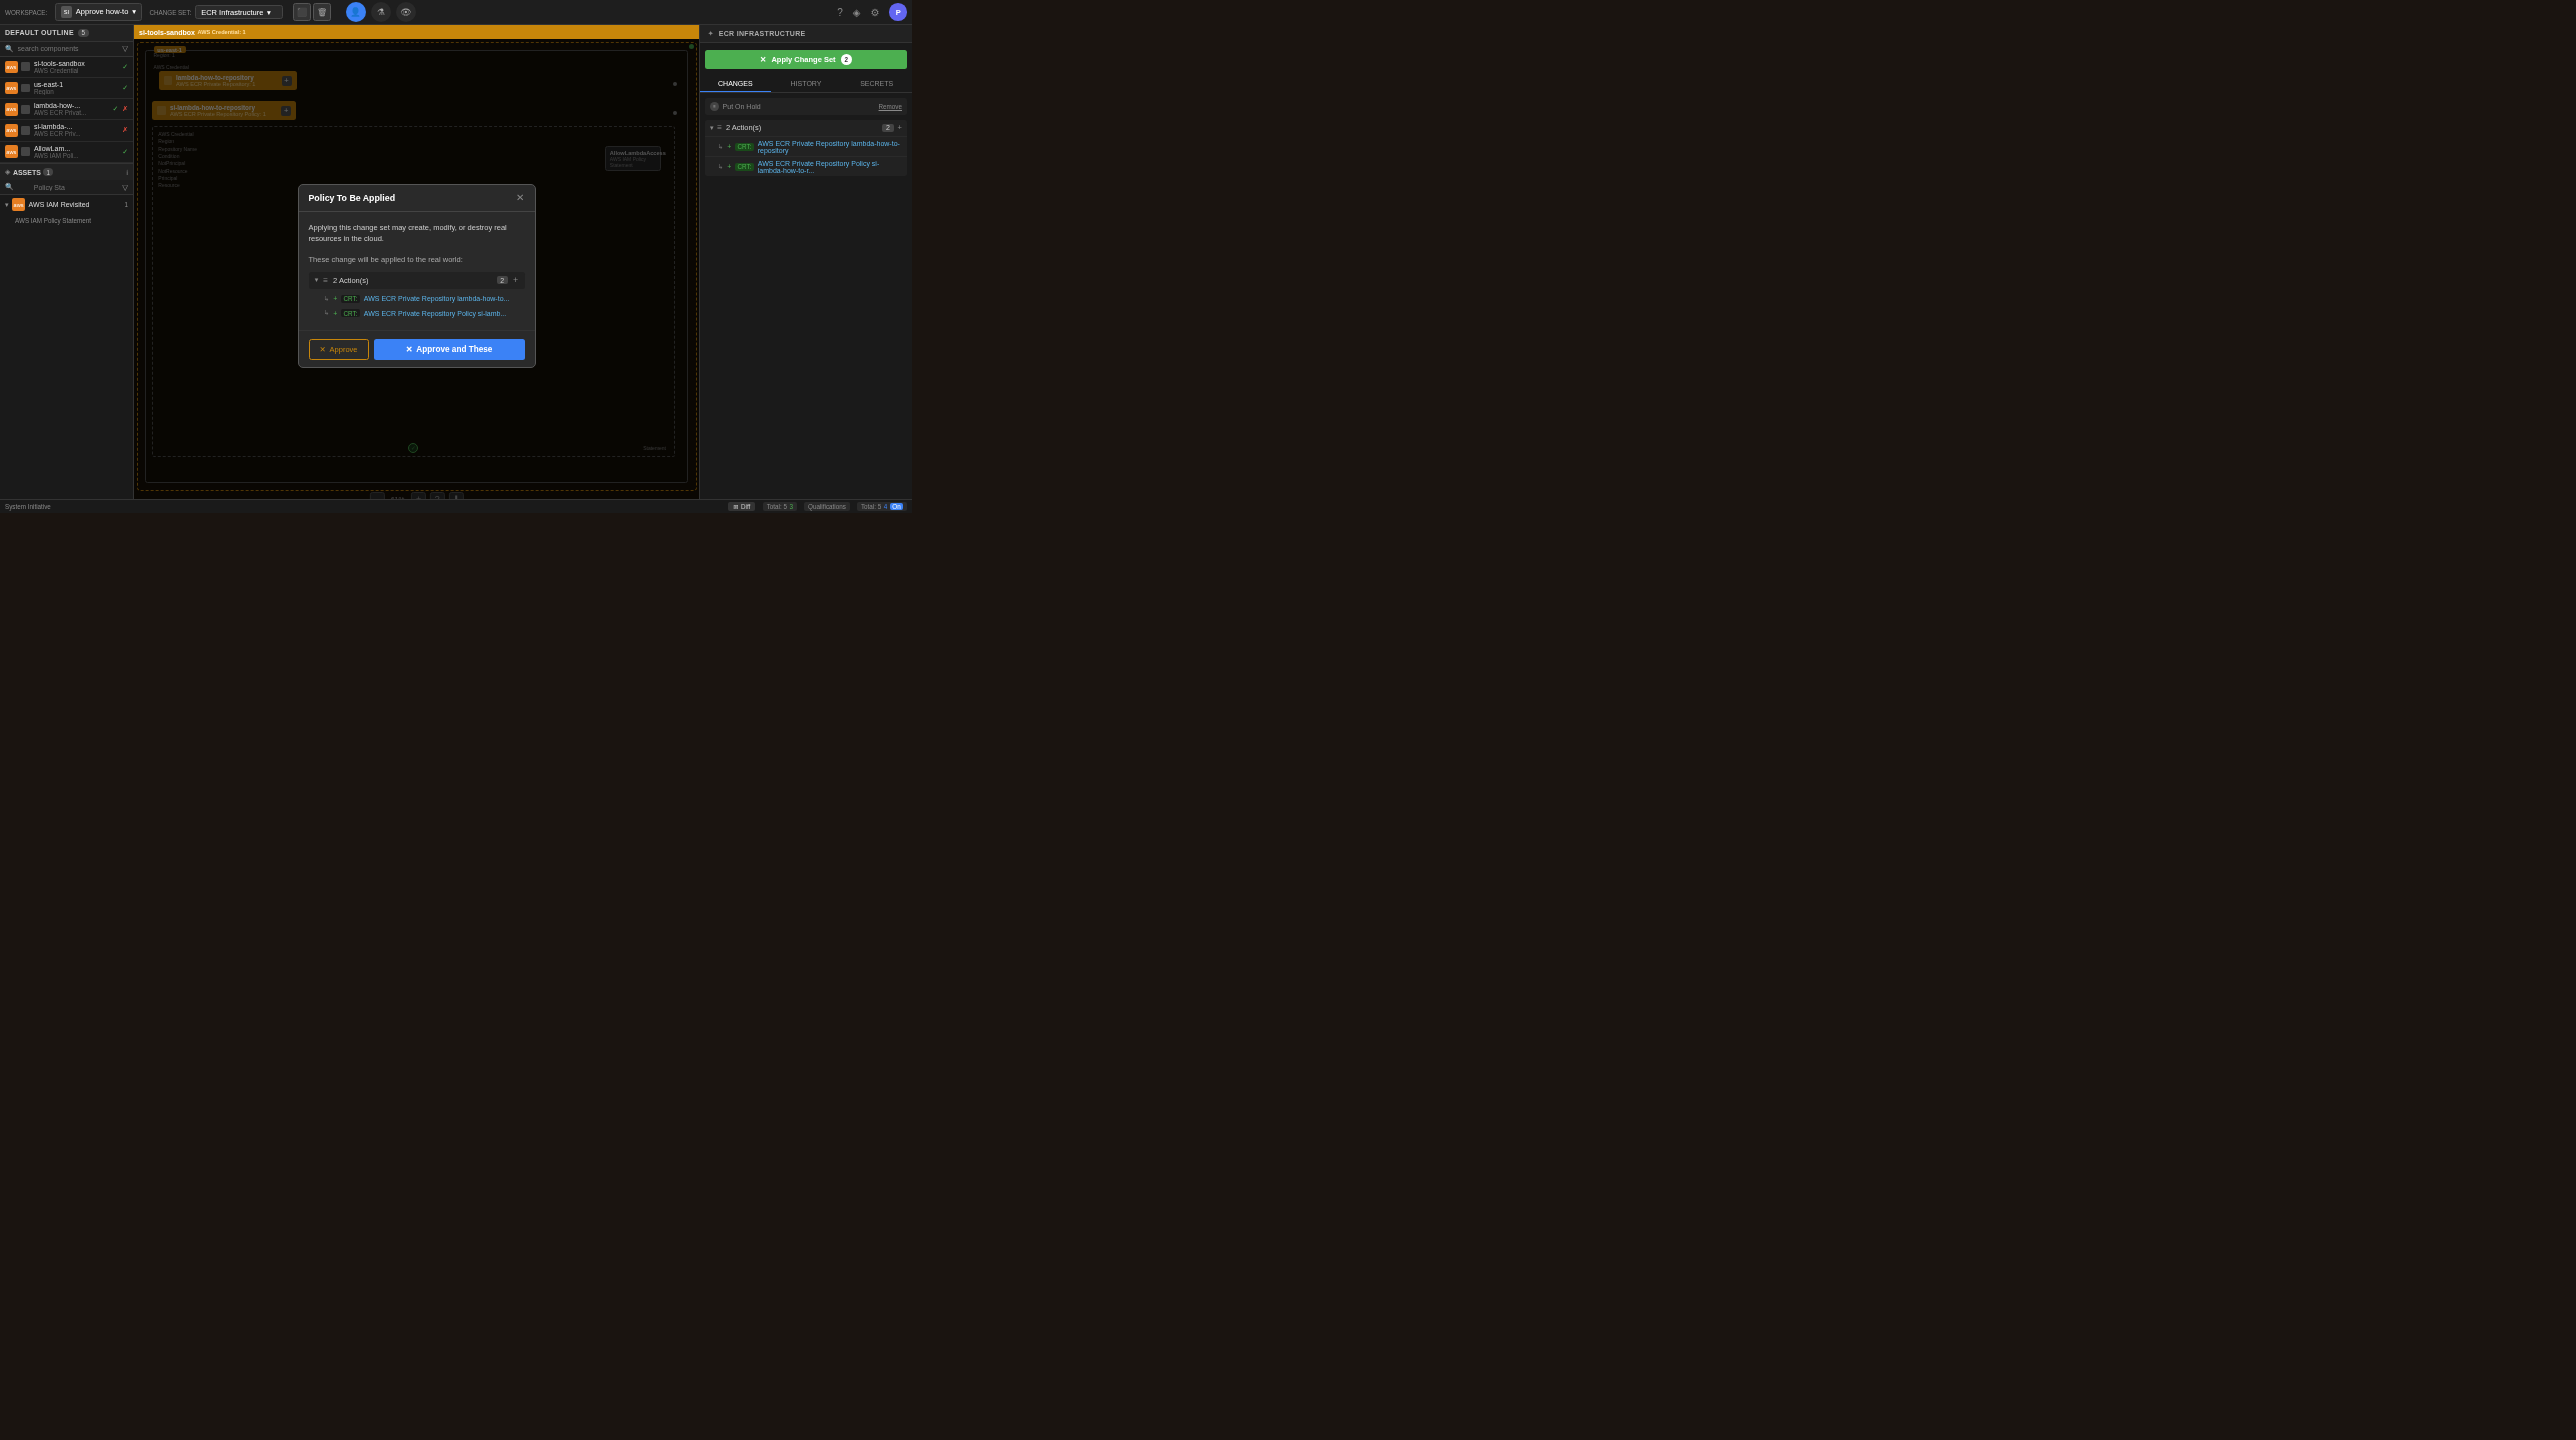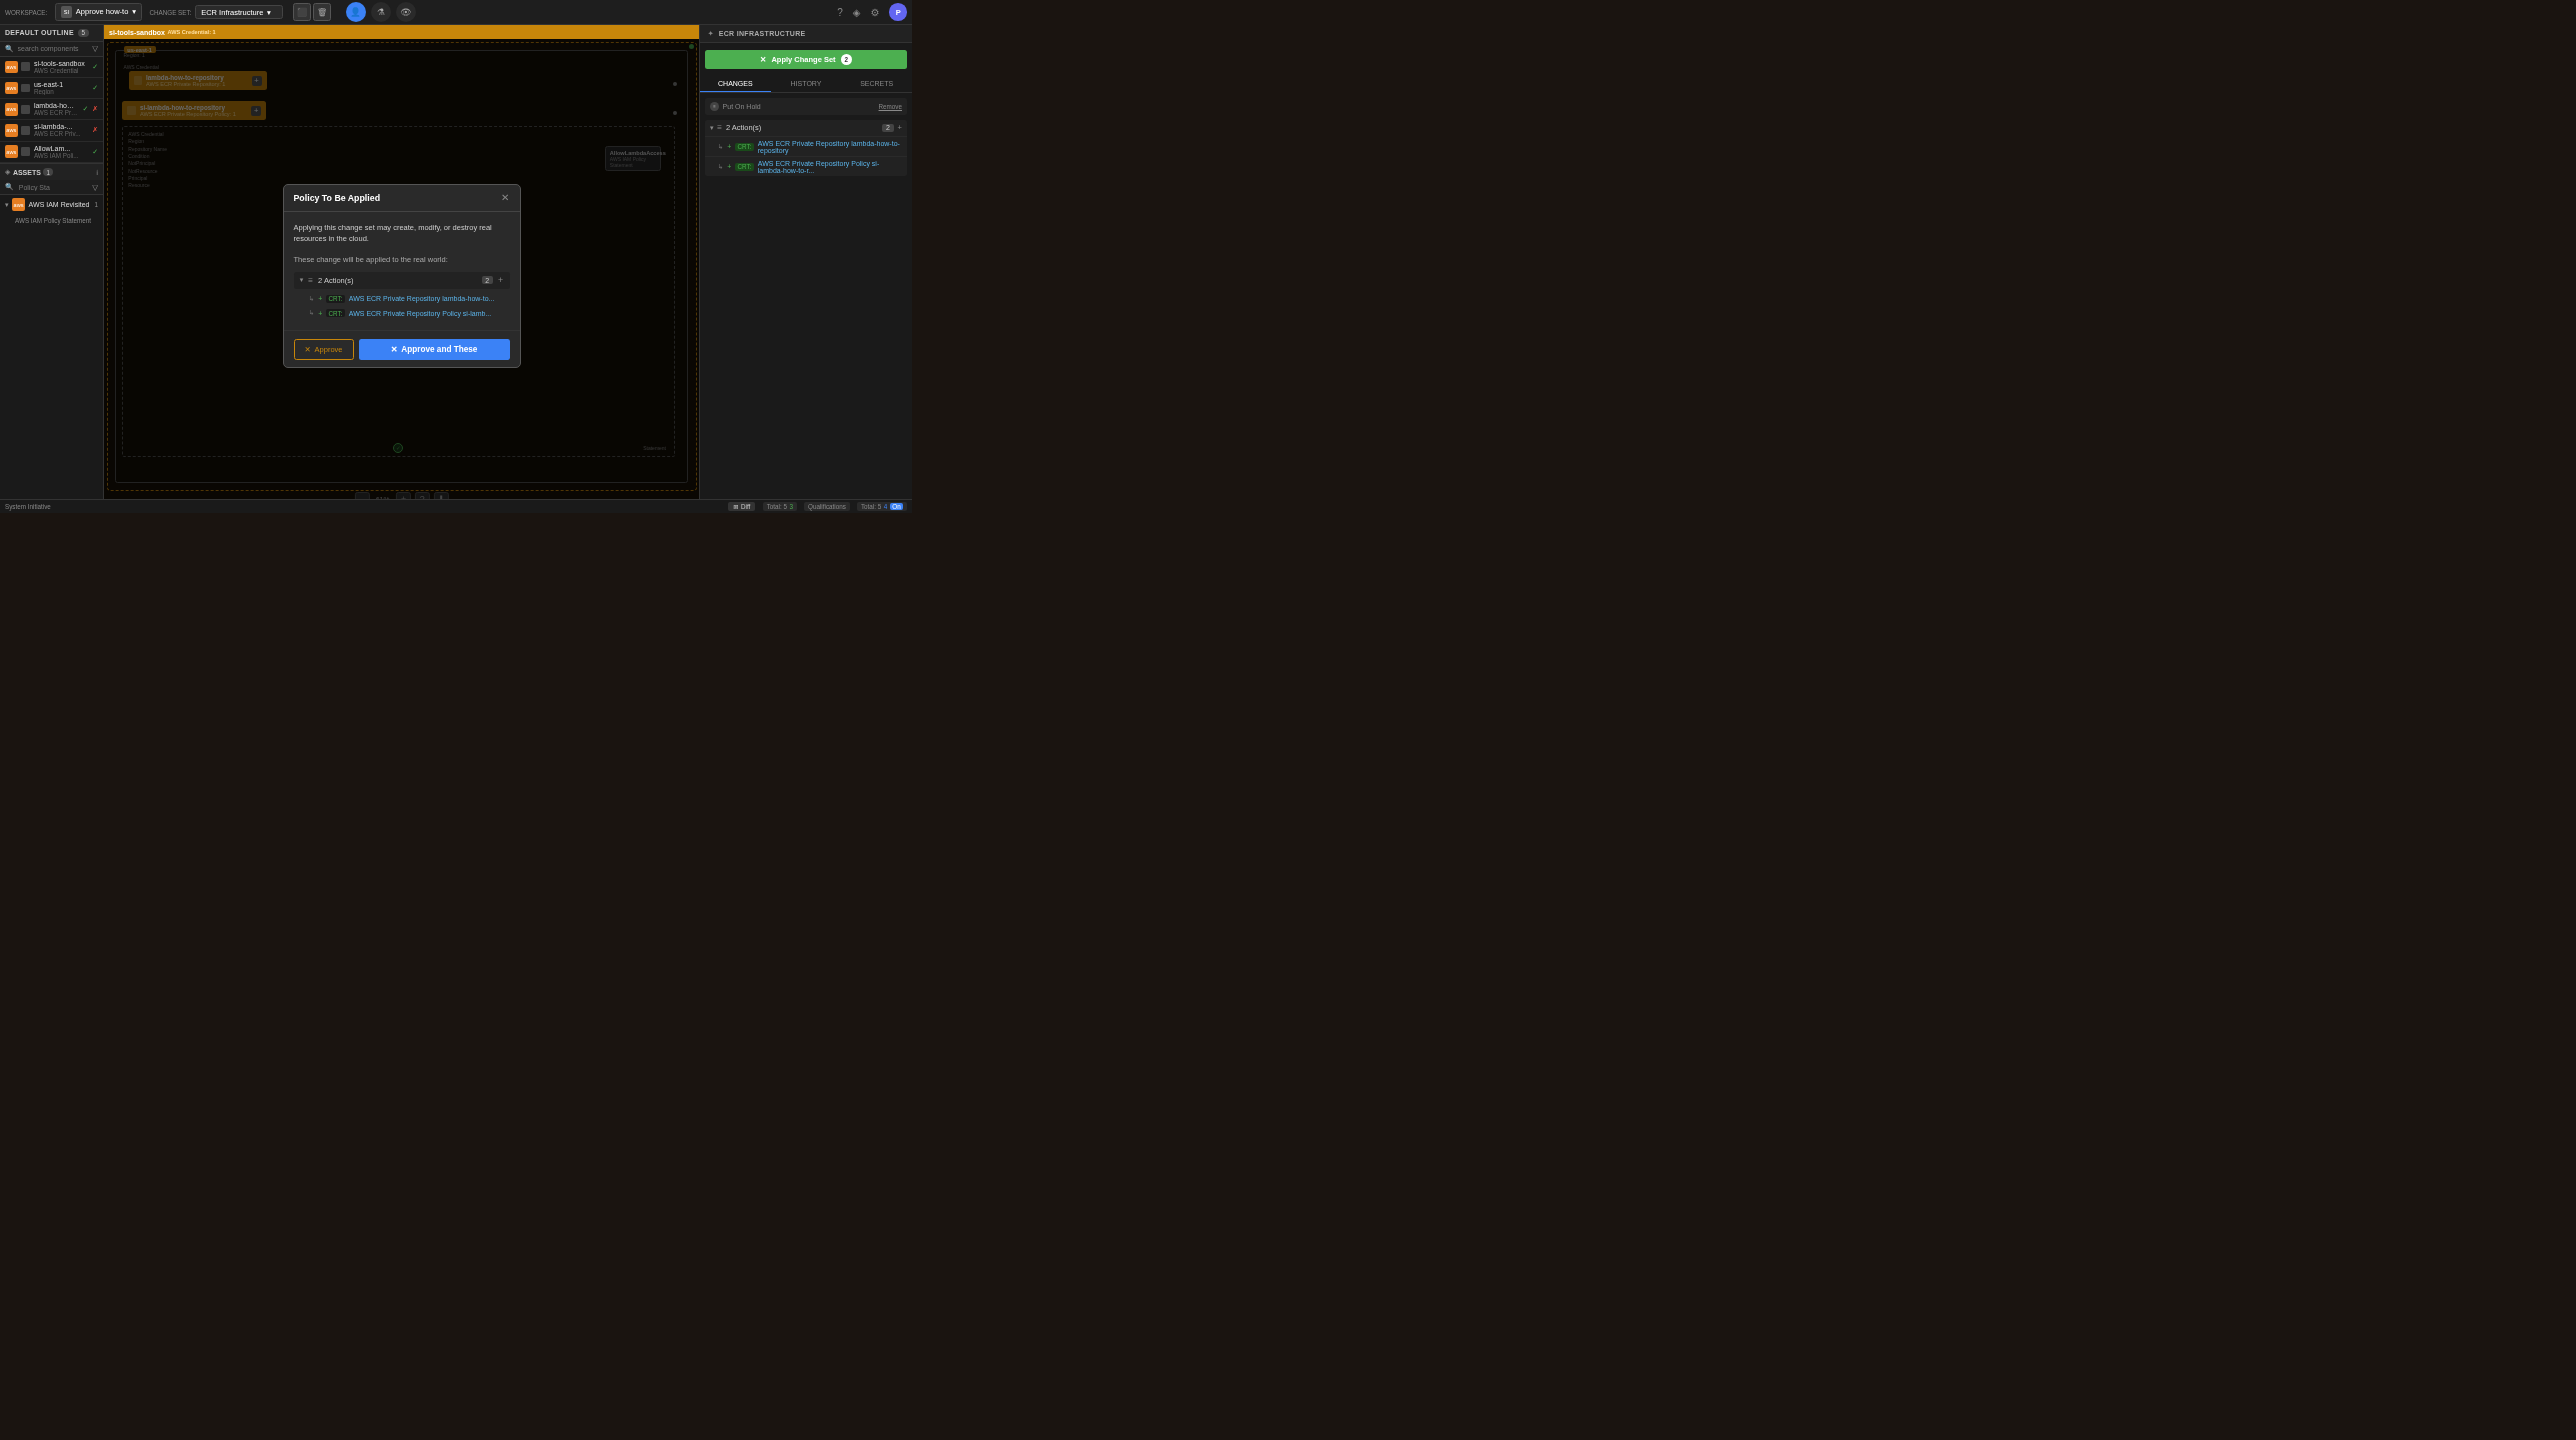--- a/index.html
+++ b/index.html
@@ -86,21 +86,21 @@
     }
 
     
     .main-layout {
       display: flex;
       height: calc(513px - 25px - 14px);
     }
 
     
     .left-sidebar {
-      width: 104px;
+      width: 134px;
       background: #1a1a1a;
       border-right: 0.6px solid #333;
       display: flex;
       flex-direction: column;
       flex-shrink: 0;
     }
     .sidebar-header {
       display: flex;
       align-items: center;
       padding: 3.8px 5px;
@@ -168,21 +168,21 @@
       display: flex; align-items: center; padding: 3.8px 5px;
       background: #222; gap: 3.8px; justify-content: space-between;
     }
     .assets-left { display: flex; align-items: center; gap: 2.5px; }
     .assets-title { font-size: 7px; font-weight: bold; color: #ccc; text-transform: uppercase; }
     .assets-badge {
       background: #444; color: #ccc; border-radius: 6.3px; padding: 0.6px 3.1px; font-size: 6.3px;
     }
     .asset-search {
       display: flex; align-items: center; padding: 2.5px 5px;
-      background: #1e1e1e; border-bottom: 0.6px solid #333; gap: 5px;
+      background: #1e1e1e; border-bottom: 0.6px solid #333; gap: 20px;
     }
     .aws-group {
       padding: 3.1px 5px;
       display: flex;
       align-items: center;
       gap: 3.8px;
     }
     .aws-group-icon { width: 12.5px; height: 12.5px; background: #e67e22; border-radius: 1.9px; display: flex; align-items: center; justify-content: center; font-size: 5.6px; color: #fff; }
     .aws-group-text { flex: 1; }
     .aws-group-name { font-size: 7px; color: #ddd; }

